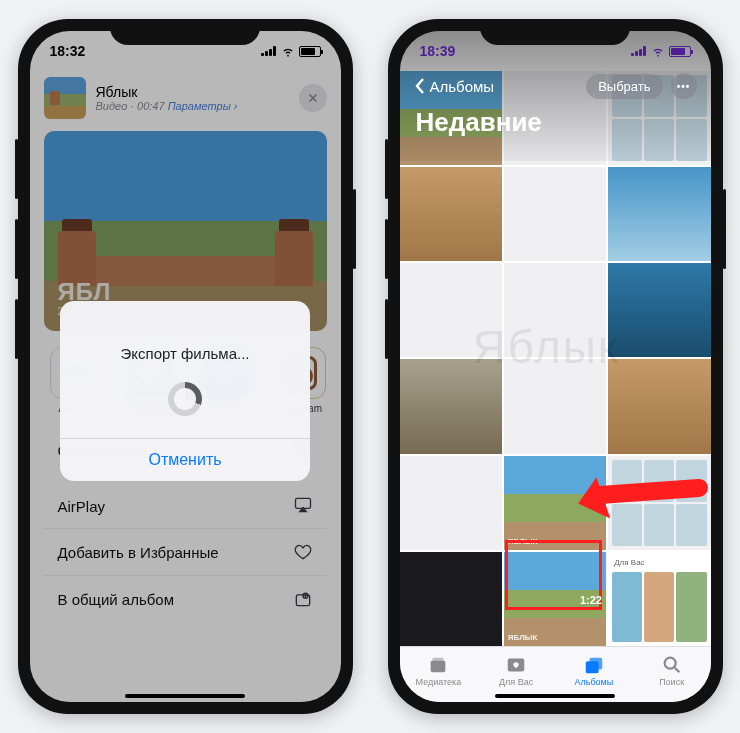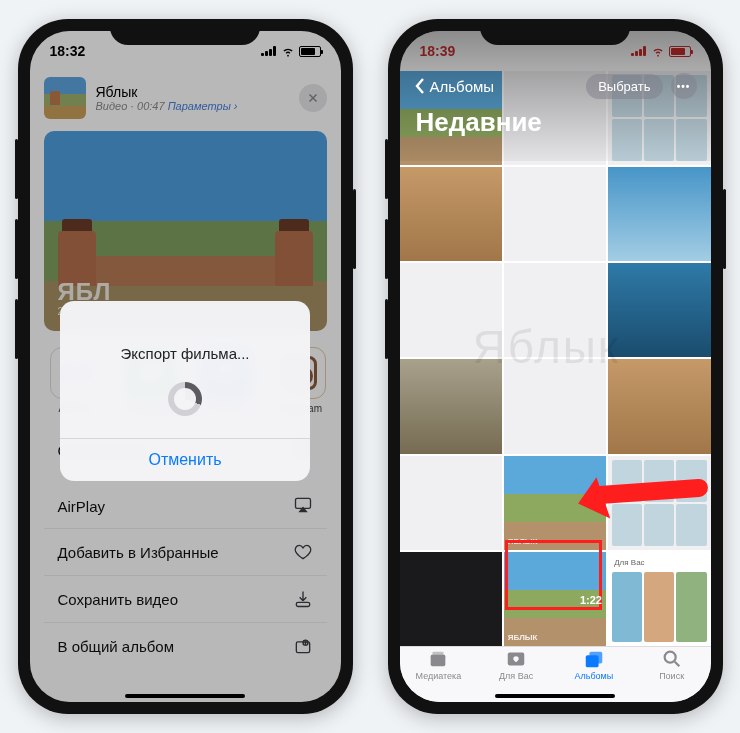--- a/index.html
+++ b/index.html
@@ -132,21 +132,21 @@
   .modal .prog .pie{
     width:34px;height:34px;margin:0 auto;border-radius:50%;
     background:conic-gradient(#5c5c60 0 110deg, #d1d1d5 110deg 360deg);
     position:relative;
   }
   .modal .prog .pie::after{content:"";position:absolute;inset:6px;background:rgba(245,245,248,.97);border-radius:50%;}
   .modal .btn{border-top:1px solid #d4d4d9;padding:12px;font-size:16px;color:#0a7aff;}
 
   
   .r-bg{background:#fff;}
-  .r-status{color:#7f1d1d;}
+  .r-status{color:#4c1d95;}
   .r-top{
     position:absolute;top:0;left:0;right:0;height:130px;
     background:linear-gradient(rgba(0,0,0,.45),rgba(0,0,0,.05));
     z-index:20;color:#fff;padding-top:40px;
   }
   .r-top .r1{display:flex;justify-content:space-between;align-items:center;padding:2px 14px;}
   .r-top .back{display:flex;align-items:center;gap:4px;font-size:15px;}
   .r-top .rbtns{display:flex;gap:8px;align-items:center;}
   .pill{background:rgba(130,130,140,.55);padding:5px 12px;border-radius:14px;font-size:13px;}
   .circ{width:26px;height:26px;border-radius:50%;background:rgba(130,130,140,.55);display:flex;align-items:center;justify-content:center;font-weight:800;letter-spacing:1px;font-size:10px;}
@@ -180,21 +180,21 @@
     transform:rotate(35deg);
   }
   .arrow svg{width:100%;height:100%;}
 
   .tabbar{
     position:absolute;left:0;right:0;bottom:0;height:56px;
     background:rgba(248,248,250,.94);
     border-top:1px solid #dcdcdf;
     display:flex;z-index:25;
   }
-  .tab{flex:1;text-align:center;font-size:9px;color:#8a8a8e;}
+  .tab{flex:1;text-align:center;font-size:9px;color:#8a8a8e;padding-top:6px;}
   .tab.active{color:#0a7aff;}
   .tab .ti{height:24px;display:flex;align-items:center;justify-content:center;}
   .tab svg{width:22px;height:22px;}
 
   .homebar{position:absolute;bottom:4px;left:50%;transform:translateX(-50%);width:120px;height:4px;border-radius:3px;z-index:30;}
 </style>
 </head>
 <body>
 
 <div class="watermark">Яблык</div>
@@ -301,27 +301,20 @@
               <path d="M8 20l4-5 4 5z" fill="currentColor"></path>
             </svg>
         </div>
         <div class="al-item">
           <span>Добавить в Избранные</span>
           <svg viewBox="0 0 24 24" fill="none" stroke="currentColor" stroke-width="1.6">
               <path d="M12 20s-7-4.5-9-9c-1.3-3 1-7 4.5-7 2 0 3.5 1.4 4.5 3 1-1.6 2.5-3 4.5-3 3.5 0 5.8 4 4.5 7-2 4.5-9 9-9 9z"></path>
             </svg>
         </div>
         <div class="al-item">
-          <span>Сохранить видео</span>
-          <svg viewBox="0 0 24 24" fill="none" stroke="currentColor" stroke-width="1.6">
-              <path d="M12 3v11m0 0l-4-4m4 4l4-4"></path>
-              <rect x="4" y="16" width="16" height="5" rx="2"></rect>
-            </svg>
-        </div>
-        <div class="al-item">
           <span>В общий альбом</span>
           <svg viewBox="0 0 24 24" fill="none" stroke="currentColor" stroke-width="1.6">
               <rect x="4" y="7" width="16" height="13" rx="2"></rect>
               <circle cx="15" cy="8" r="3"></circle>
               <path d="M15 5v6m-3-3h6" stroke-width="1.3"></path>
             </svg>
         </div>
       </div>
     </div>
 

